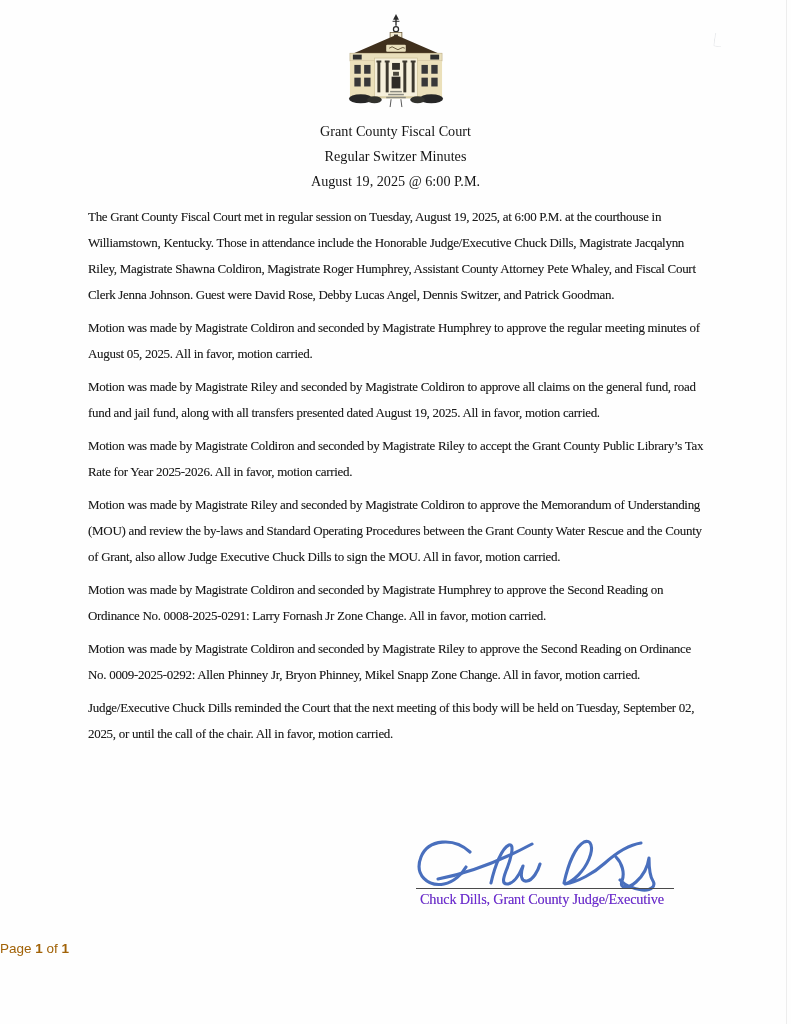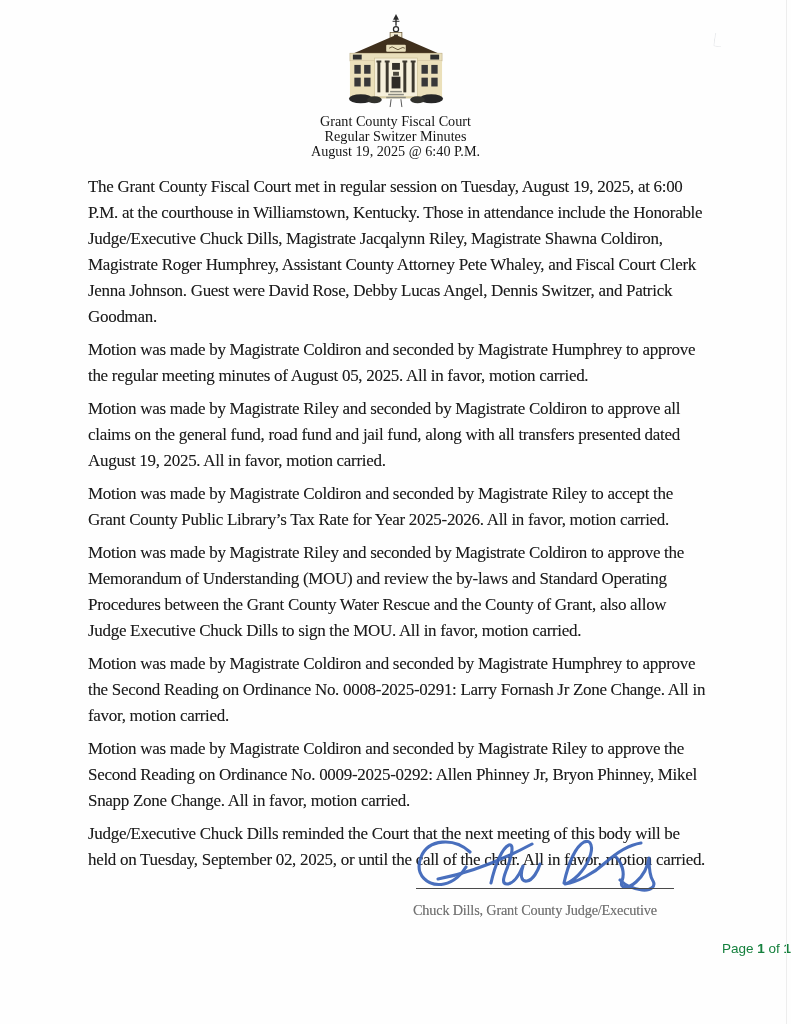--- a/index.html
+++ b/index.html
@@ -3,41 +3,41 @@
 <meta charset="utf-8">
 <style>
   html,body { margin:0; padding:0; background:#ffffff; }
   .page {
     position:relative; width:791px; height:1024px; background:#fefefe;
     overflow:hidden; font-family:"Liberation Serif", serif; color:#1f1f1f;
   }
   
   .seal-wrap { padding-top:12px; text-align:center; }
   .header-titles { text-align:center; font-size:14.2px; line-height:15px; color:#151515; }
-  .header-titles div { white-space:nowrap; }
+  .header-titles div { white-space:nowrap;margin-top:10px; }
   
   .content { padding:15px 85px 0 88px; }
   .content p {
-    margin:0 0 7px 0; font-size:17px; line-height:26px;
+    margin:0 0 7px 0; font-size:13px; line-height:26px;
     letter-spacing:-0.3px; text-align:left; color:#1c1c1c;
     text-shadow:0 0 0.4px rgba(20,20,20,0.35);
   }
   .closing span { display:block; }
   
   .sig-block { position:absolute; left:408px; top:836px; width:272px; height:72px; }
   .sig-ink { position:absolute; left:0; top:-4px; }
   .sig-line { position:absolute; left:8px; top:52px; width:258px; border-top:1.3px solid #4a4a4a; }
   .sig-name {
-    position:absolute; left:5px; top:55px; font-size:14.3px; letter-spacing:-0.2px;
-    color:#737373; white-space:nowrap; text-shadow:0 0 0.4px rgba(20,20,20,0.35);margin-top:11px;
+    position:absolute; left:12px; top:55px; font-size:14.3px; letter-spacing:-0.2px;
+    color:#6d28d9; white-space:nowrap; text-shadow:0 0 0.4px rgba(20,20,20,0.35);
   }
   
   .footer {
-    position:absolute; top:941px; left:0; width:100%; text-align:right;
-    font-family:"Liberation Sans", sans-serif; font-size:13.5px; color:#15803d;
+    position:absolute; top:941px; left:0; width:100%; text-align:left;
+    font-family:"Liberation Sans", sans-serif; font-size:13.5px; color:#a16207;
   }
   .footer .b { font-weight:bold; }
   
   .artifact-smudge {
     position:absolute; left:714px; top:33px; width:7px; height:13px;
     border-left:1.5px solid #b9bec6; border-bottom:1px solid #c9cdd3;
     opacity:0.35; transform:rotate(8deg); border-radius:2px;
   }
   .edge-shadow { position:absolute; right:4px; top:0; bottom:0; width:1.5px; background:#ededed; }
 </style>
@@ -103,21 +103,21 @@
 
       <ellipse cx="24" cy="88.5" rx="12" ry="4.6" fill="#262626"></ellipse>
       <ellipse cx="38" cy="89.5" rx="7.5" ry="3.6" fill="#32322d"></ellipse>
       <ellipse cx="96" cy="88.5" rx="12" ry="4.6" fill="#262626"></ellipse>
       <ellipse cx="82" cy="89.5" rx="7.5" ry="3.6" fill="#32322d"></ellipse>
     </svg>
 
     <div class="header-titles">
       <div>Grant County Fiscal Court</div>
       <div>Regular Switzer Minutes</div>
-      <div>August 19, 2025 @ 6:40 P.M.</div>
+      <div>August 19, 2025 @ 6:00 P.M.</div>
     </div>
   </div>
 
   <div class="content">
     <p>The Grant County Fiscal Court met in regular session on Tuesday, August 19, 2025, at 6:00 P.M. at the courthouse in Williamstown, Kentucky. Those in attendance include the Honorable Judge/Executive Chuck Dills, Magistrate Jacqalynn Riley, Magistrate Shawna Coldiron, Magistrate Roger Humphrey, Assistant County Attorney Pete Whaley, and Fiscal Court Clerk Jenna Johnson. Guest were David Rose, Debby Lucas Angel, Dennis Switzer, and Patrick Goodman.</p>
     <p>Motion was made by Magistrate Coldiron and seconded by Magistrate Humphrey to approve the regular meeting minutes of August 05, 2025. All in favor, motion carried.</p>
     <p>Motion was made by Magistrate Riley and seconded by Magistrate Coldiron to approve all claims on the general fund, road fund and jail fund, along with all transfers presented dated August 19, 2025. All in favor, motion carried.</p>
     <p>Motion was made by Magistrate Coldiron and seconded by Magistrate Riley to accept the Grant County Public Library’s Tax Rate for Year 2025-2026. All in favor, motion carried.</p>
     <p>Motion was made by Magistrate Riley and seconded by Magistrate Coldiron to approve the Memorandum of Understanding (MOU) and review the by-laws and Standard Operating Procedures between the Grant County Water Rescue and the County of Grant, also allow Judge Executive Chuck Dills to sign the MOU. All in favor, motion carried.</p>
     <p>Motion was made by Magistrate Coldiron and seconded by Magistrate Humphrey to approve the Second Reading on Ordinance No. 0008-2025-0291: Larry Fornash Jr Zone Change. All in favor, motion carried.</p>

